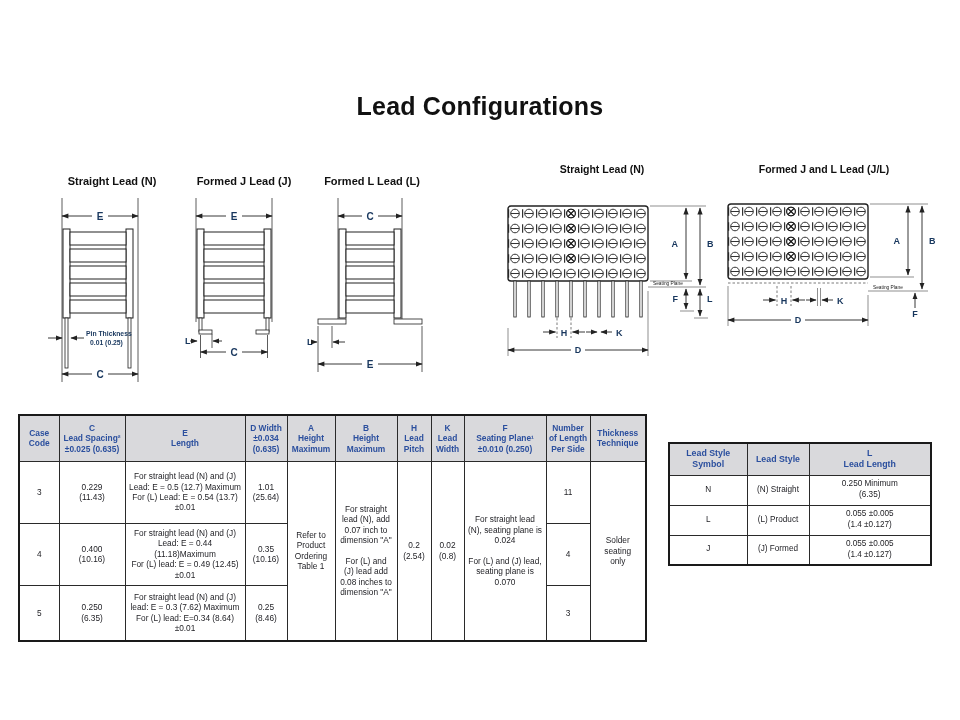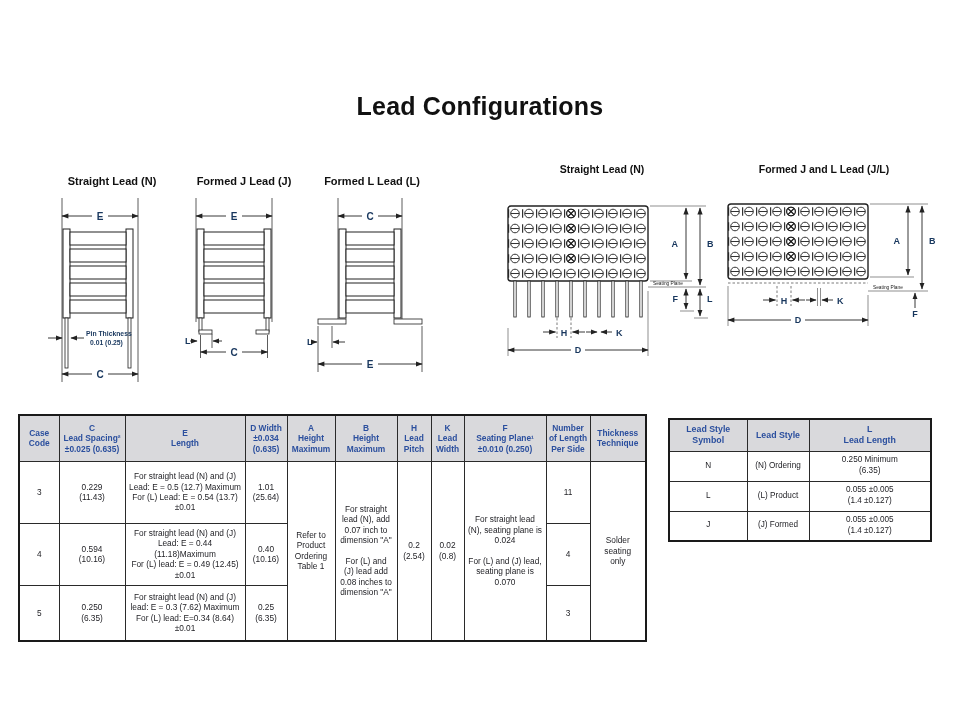--- a/index.html
+++ b/index.html
@@ -30,21 +30,21 @@
   table{border-collapse:collapse;table-layout:fixed;position:absolute;background:#fff;}
   th,td{border:1px solid #2a2a2a;vertical-align:middle;text-align:center;
         white-space:pre-line;padding:1px 2px;overflow:hidden;}
   th{background:#d9d9dc;color:#2b4f9e;font-weight:bold;}
   #main-table{left:18px;top:414px;width:627px;border:2px solid #1a1a1a;font-size:8.3px;line-height:1.25;}
   #main-table th{font-size:8.4px;}
   #main-table tr.hdr{height:46px;}
   #main-table tr.r3{height:62px;}
   #main-table tr.r4{height:62px;}
   #main-table tr.r5{height:56px;}
-  #style-table{left:668px;top:418px;width:262px;border:2px solid #1a1a1a;font-size:8.2px;line-height:1.3;}
+  #style-table{left:668px;top:442px;width:262px;border:2px solid #1a1a1a;font-size:8.2px;line-height:1.3;}
   #style-table th{font-size:8.8px;}
   #style-table tr.hdr{height:32px;}
   #style-table tr.r{height:30px;}
 </style>
 </head>
 <body>
 
 <div class="slide-title">Lead Configurations</div>
 
 <svg class="diag" style="left:46px;top:172px" width="135" height="218" viewBox="0 0 135 218">
@@ -367,39 +367,39 @@
 
 For (L) and (J) lead,
 seating plane is
 0.070</td>
     <td>11</td>
     <td rowspan="3">Solder seating
 only</td>
   </tr>
   <tr class="r4">
     <td>4</td>
-    <td>0.594
+    <td>0.400
 (10.16)</td>
     <td>For straight lead (N) and (J)
 Lead: E = 0.44 (11.18)Maximum
 For (L) lead: E = 0.49 (12.45)
 ±0.01</td>
-    <td>0.40
+    <td>0.35
 (10.16)</td>
     <td>4</td>
   </tr>
   <tr class="r5">
     <td>5</td>
     <td>0.250
 (6.35)</td>
     <td>For straight lead (N) and (J)
 lead: E = 0.3 (7.62) Maximum
 For (L) lead: E=0.34 (8.64) ±0.01</td>
     <td>0.25
-(6.35)</td>
+(8.46)</td>
     <td>3</td>
   </tr>
 </tbody>
   </table>
 
 <table id="style-table">
   <colgroup>
       <col style="width:78px">
       <col style="width:62px">
       <col style="width:122px">
@@ -407,21 +407,21 @@
   <tbody>
       <tr class="hdr">
     <th>Lead Style
 Symbol</th>
     <th>Lead Style</th>
     <th>L
 Lead Length</th>
   </tr>
   <tr class="r">
     <td>N</td>
-    <td>(N) Ordering</td>
+    <td>(N) Straight</td>
     <td>0.250 Minimum
 (6.35)</td>
   </tr>
   <tr class="r">
     <td>L</td>
     <td>(L) Product</td>
     <td>0.055 ±0.005
 (1.4 ±0.127)</td>
   </tr>
   <tr class="r">

